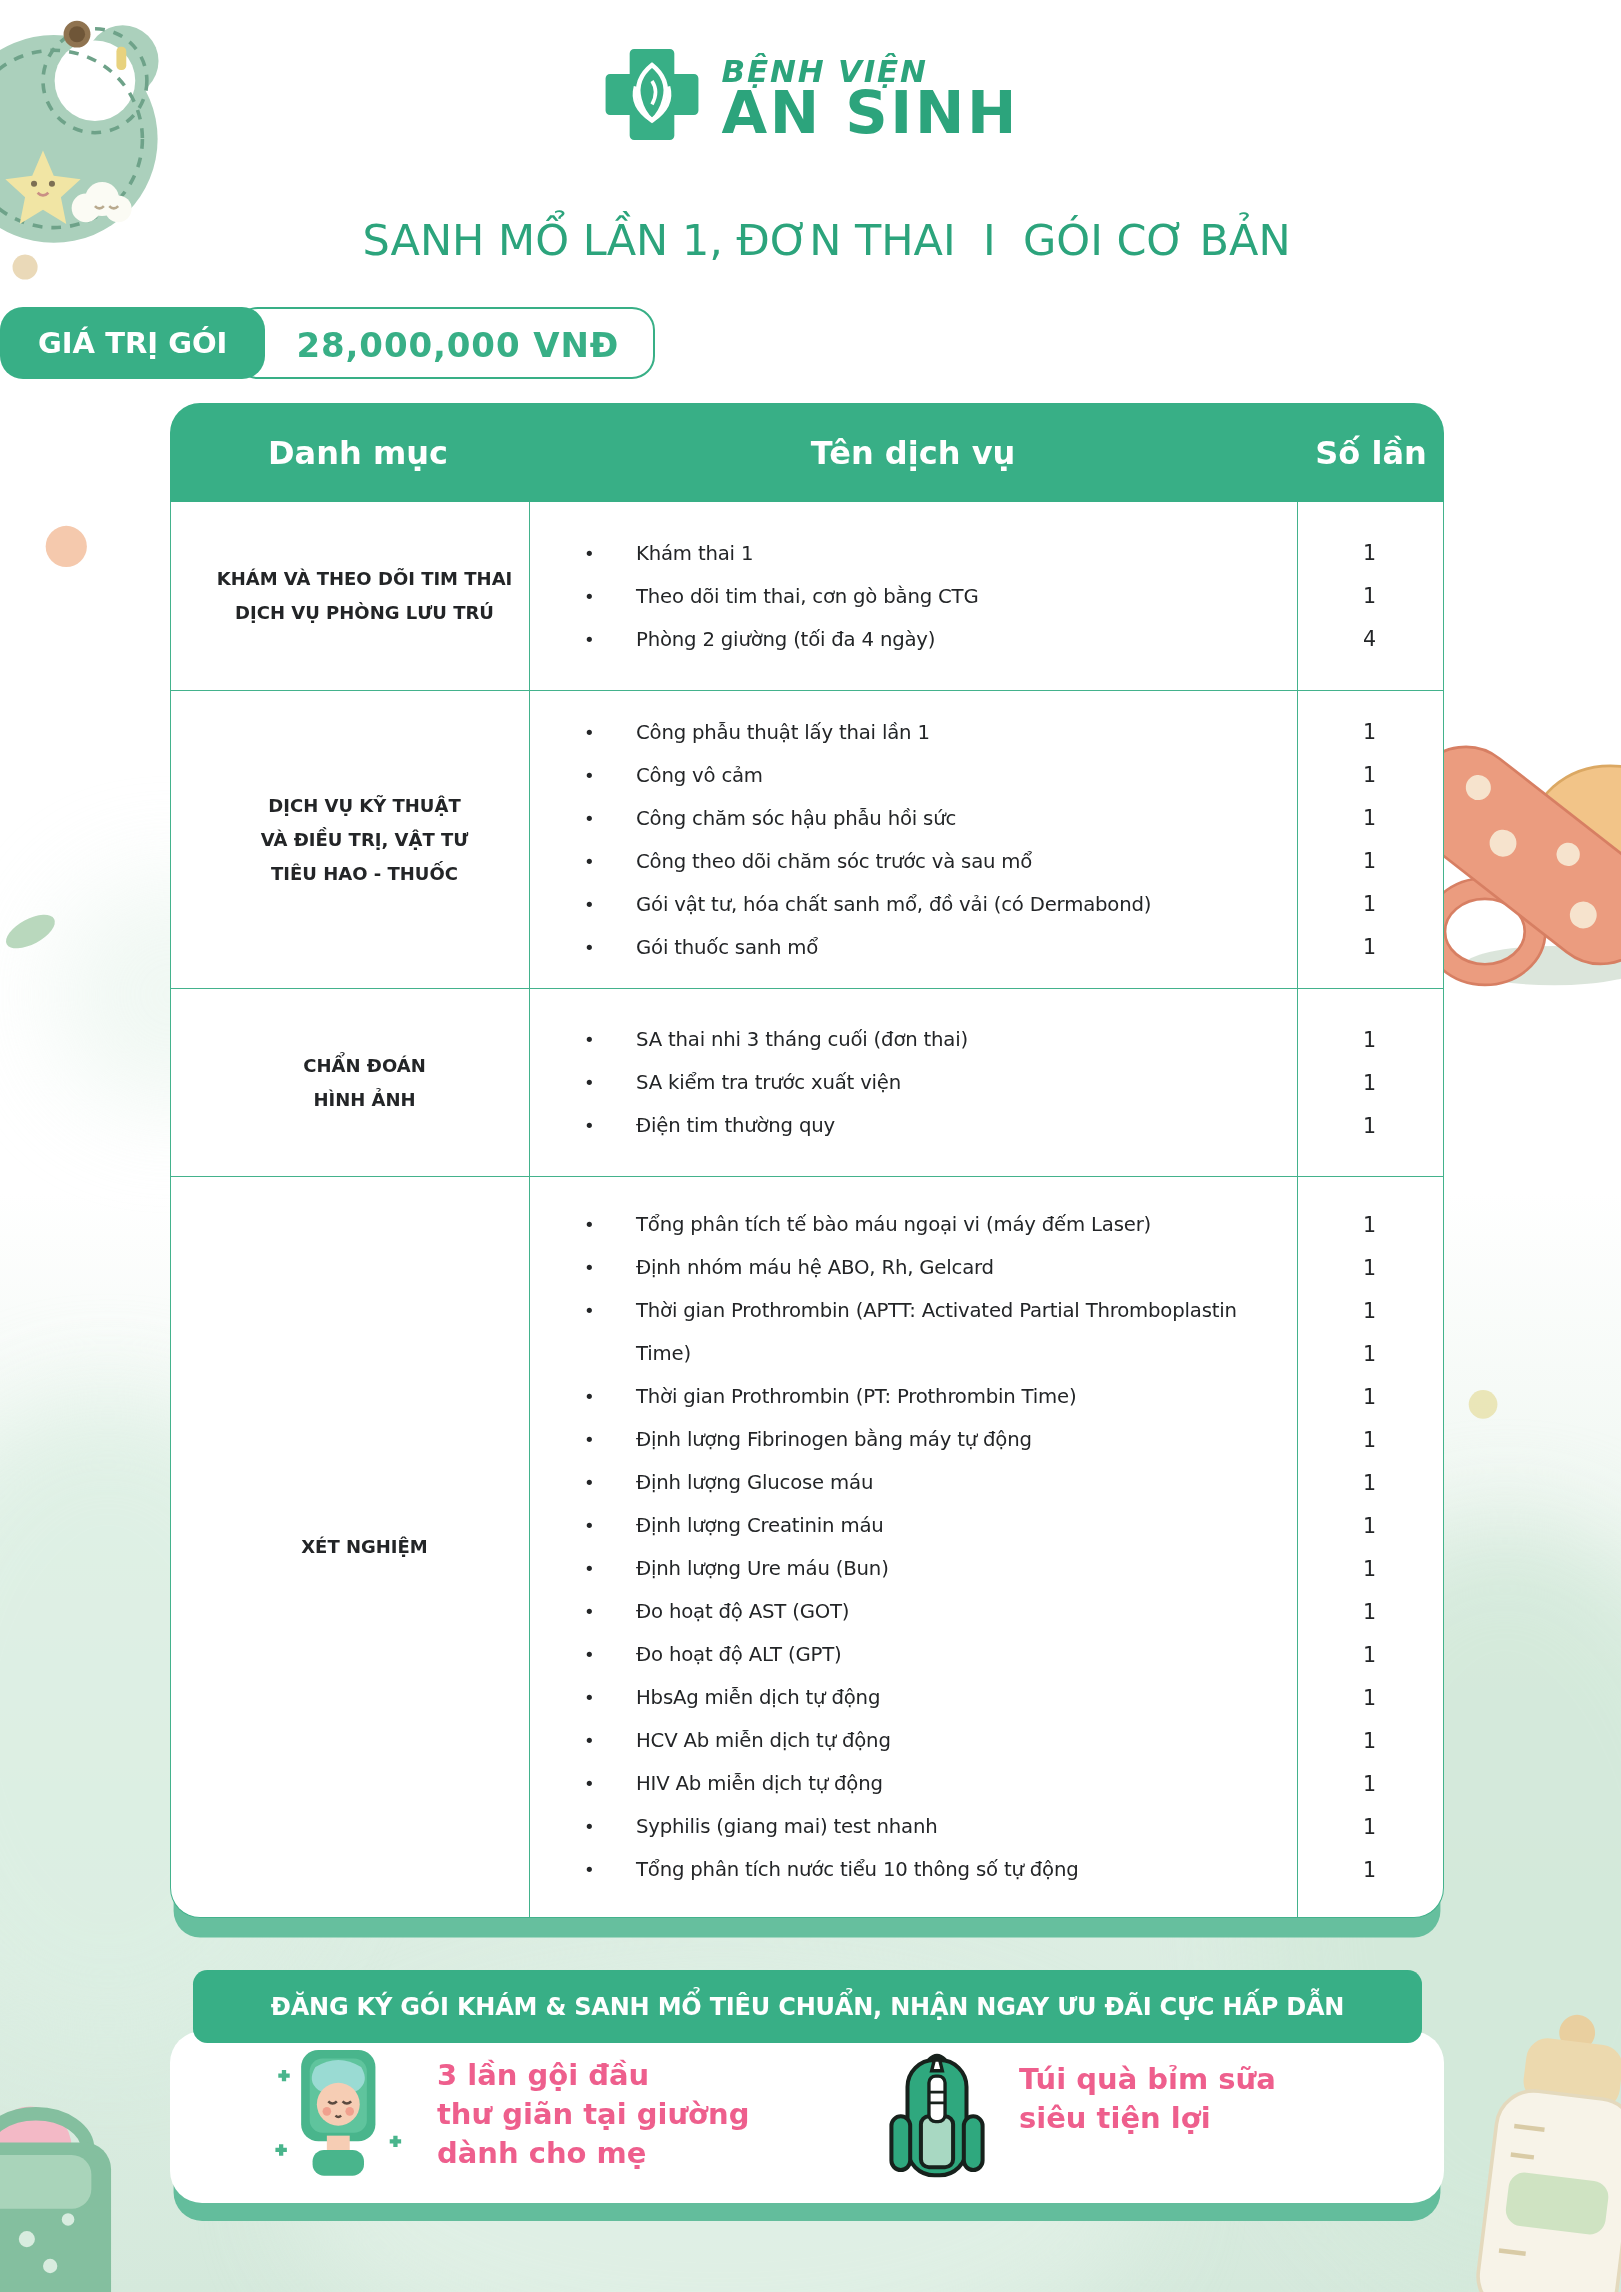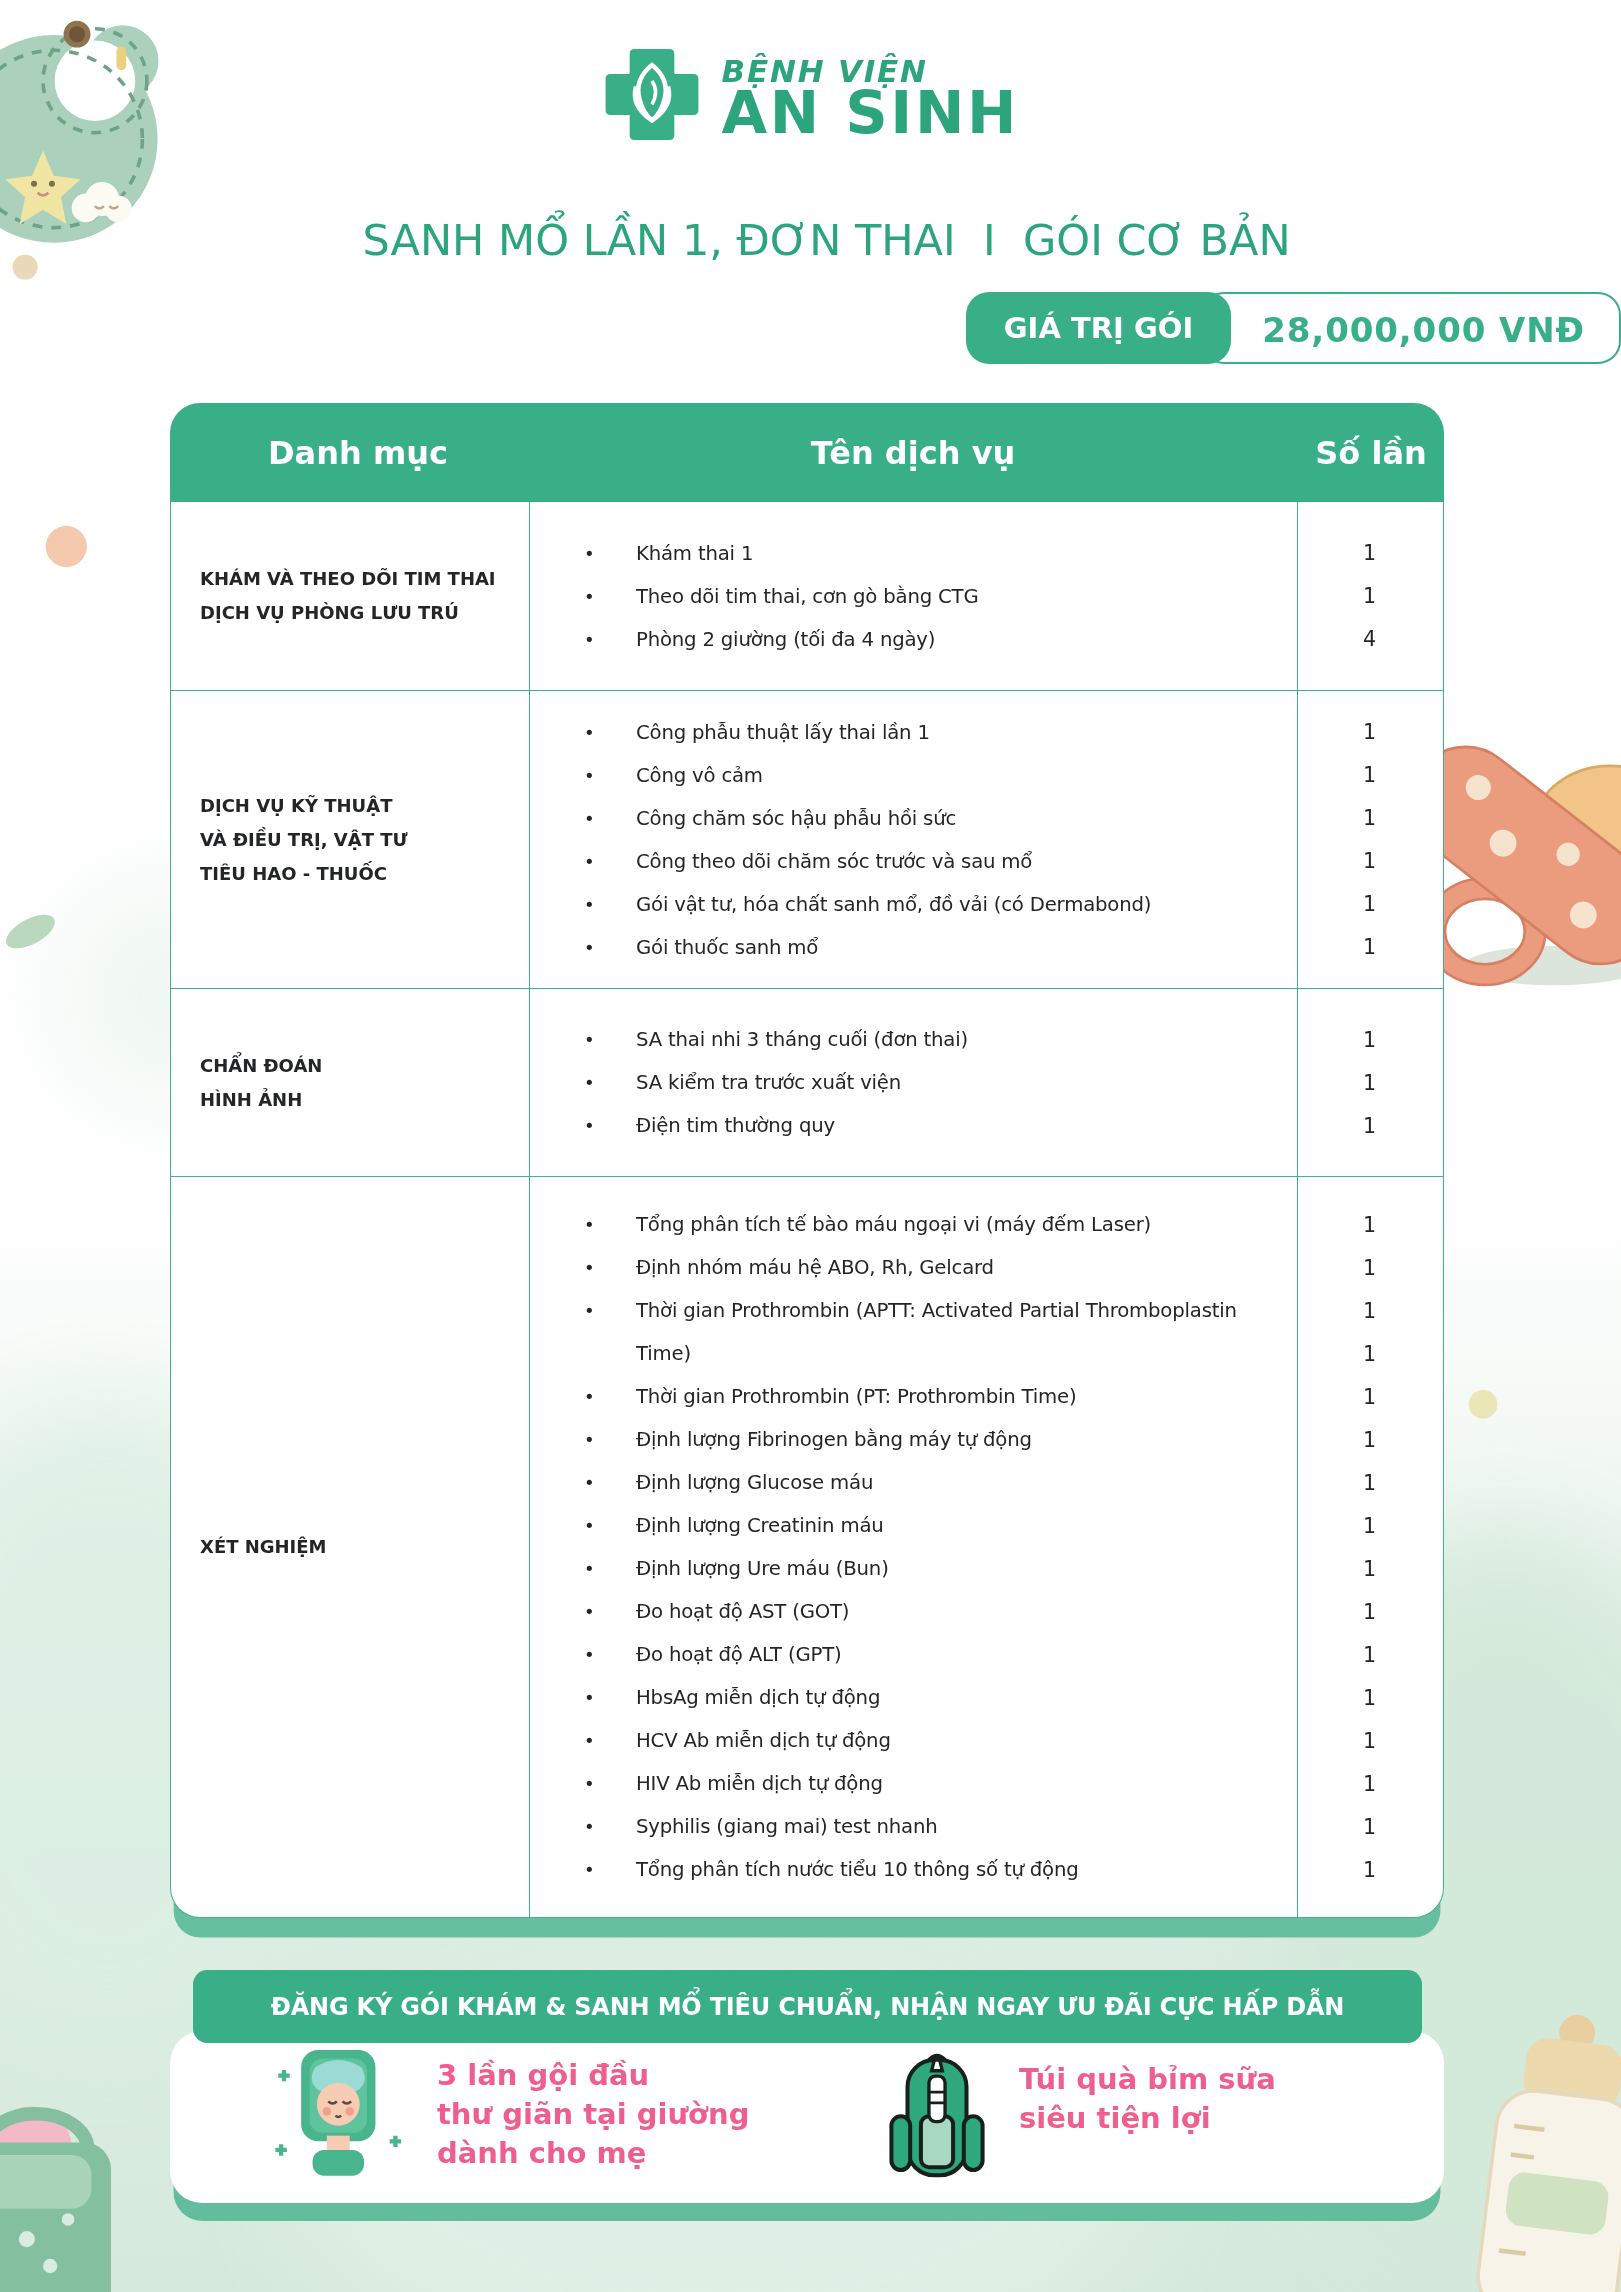--- a/index.html
+++ b/index.html
@@ -25,39 +25,39 @@
   .brand{position:absolute;top:45px;left:0;width:100%;display:flex;justify-content:center;align-items:center;gap:19.7px;}
   .brand-text{display:flex;flex-direction:column;color:var(--green-dark);}
   .brand-line1{font-size:31px;font-weight:bold;letter-spacing:1.8px;line-height:36px;font-style:italic;}
   .brand-line2{font-size:59px;font-weight:bold;letter-spacing:2.7px;line-height:48px;}
 
   
   .title{position:absolute;top:215px;left:16px;width:100%;text-align:center;
          font-size:43px;font-weight:normal;color:var(--green-dark);white-space:pre;}
 
   
-  .price{position:absolute;top:292px;left:0;width:100%;display:flex;justify-content:flex-end;}
+  .price{position:absolute;top:307px;left:0;width:100%;display:flex;justify-content:flex-start;}
   .price-inner{display:flex;align-items:stretch;height:72px;}
   .price-label{background:var(--green);color:#fff;border-radius:23px;display:flex;align-items:center;
                padding:0 38px;font-size:29px;font-weight:bold;position:relative;z-index:2;}
   .price-value{background:#fff;border:2.7px solid var(--green);color:var(--green);border-radius:23px;
                display:flex;align-items:center;padding:4px 34px 0 59px;margin-left:-30px;
                font-size:34px;font-weight:bold;letter-spacing:0.9px;}
 
   
   .pkg-table{position:absolute;left:170px;top:403px;width:1274px;}
   .thead{height:99px;background:var(--green);border-radius:30px 30px 0 0;display:flex;align-items:center;
          color:#fff;font-weight:bold;font-size:32px;}
   .th{text-align:center;}
   .th1{width:358px;padding-left:18px;} .th2{width:770px;} .th3{width:146px;}
   .tbody{background:#fff;border:1.8px solid var(--line);border-top:none;border-radius:0 0 30px 30px;
          overflow:hidden;box-shadow:0 23px 0 -3.6px #66bf9e;}
   .section{display:flex;border-top:1.8px solid var(--line);}
   .section:first-child{border-top:none;}
-  .cat-cell{width:358px;flex:none;display:flex;flex-direction:column;justify-content:center;padding-left:29px;}
+  .cat-cell{width:358px;flex:none;display:flex;flex-direction:column;justify-content:center;padding-left:29px;text-align:center;}
   .cat-line{font-weight:bold;font-size:18px;line-height:34px;color:var(--ink);white-space:nowrap;letter-spacing:0;}
   .svc-col{width:768px;flex:none;border-left:1.8px solid var(--line);display:flex;flex-direction:column;justify-content:center;}
   .svc-line{height:43px;display:flex;align-items:center;padding-left:54px;}
   .dot{width:52px;font-size:18px;color:var(--ink);flex:none;}
   .dot.hidden{visibility:hidden;}
   .svc-text{font-size:19.7px;color:var(--ink);white-space:nowrap;letter-spacing:-0.2px;}
   .cnt-col{width:144px;flex:none;border-left:1.8px solid var(--line);display:flex;flex-direction:column;justify-content:center;}
   .cnt-line{height:43px;display:flex;align-items:center;justify-content:center;font-size:20.6px;color:var(--ink);}
 
   

